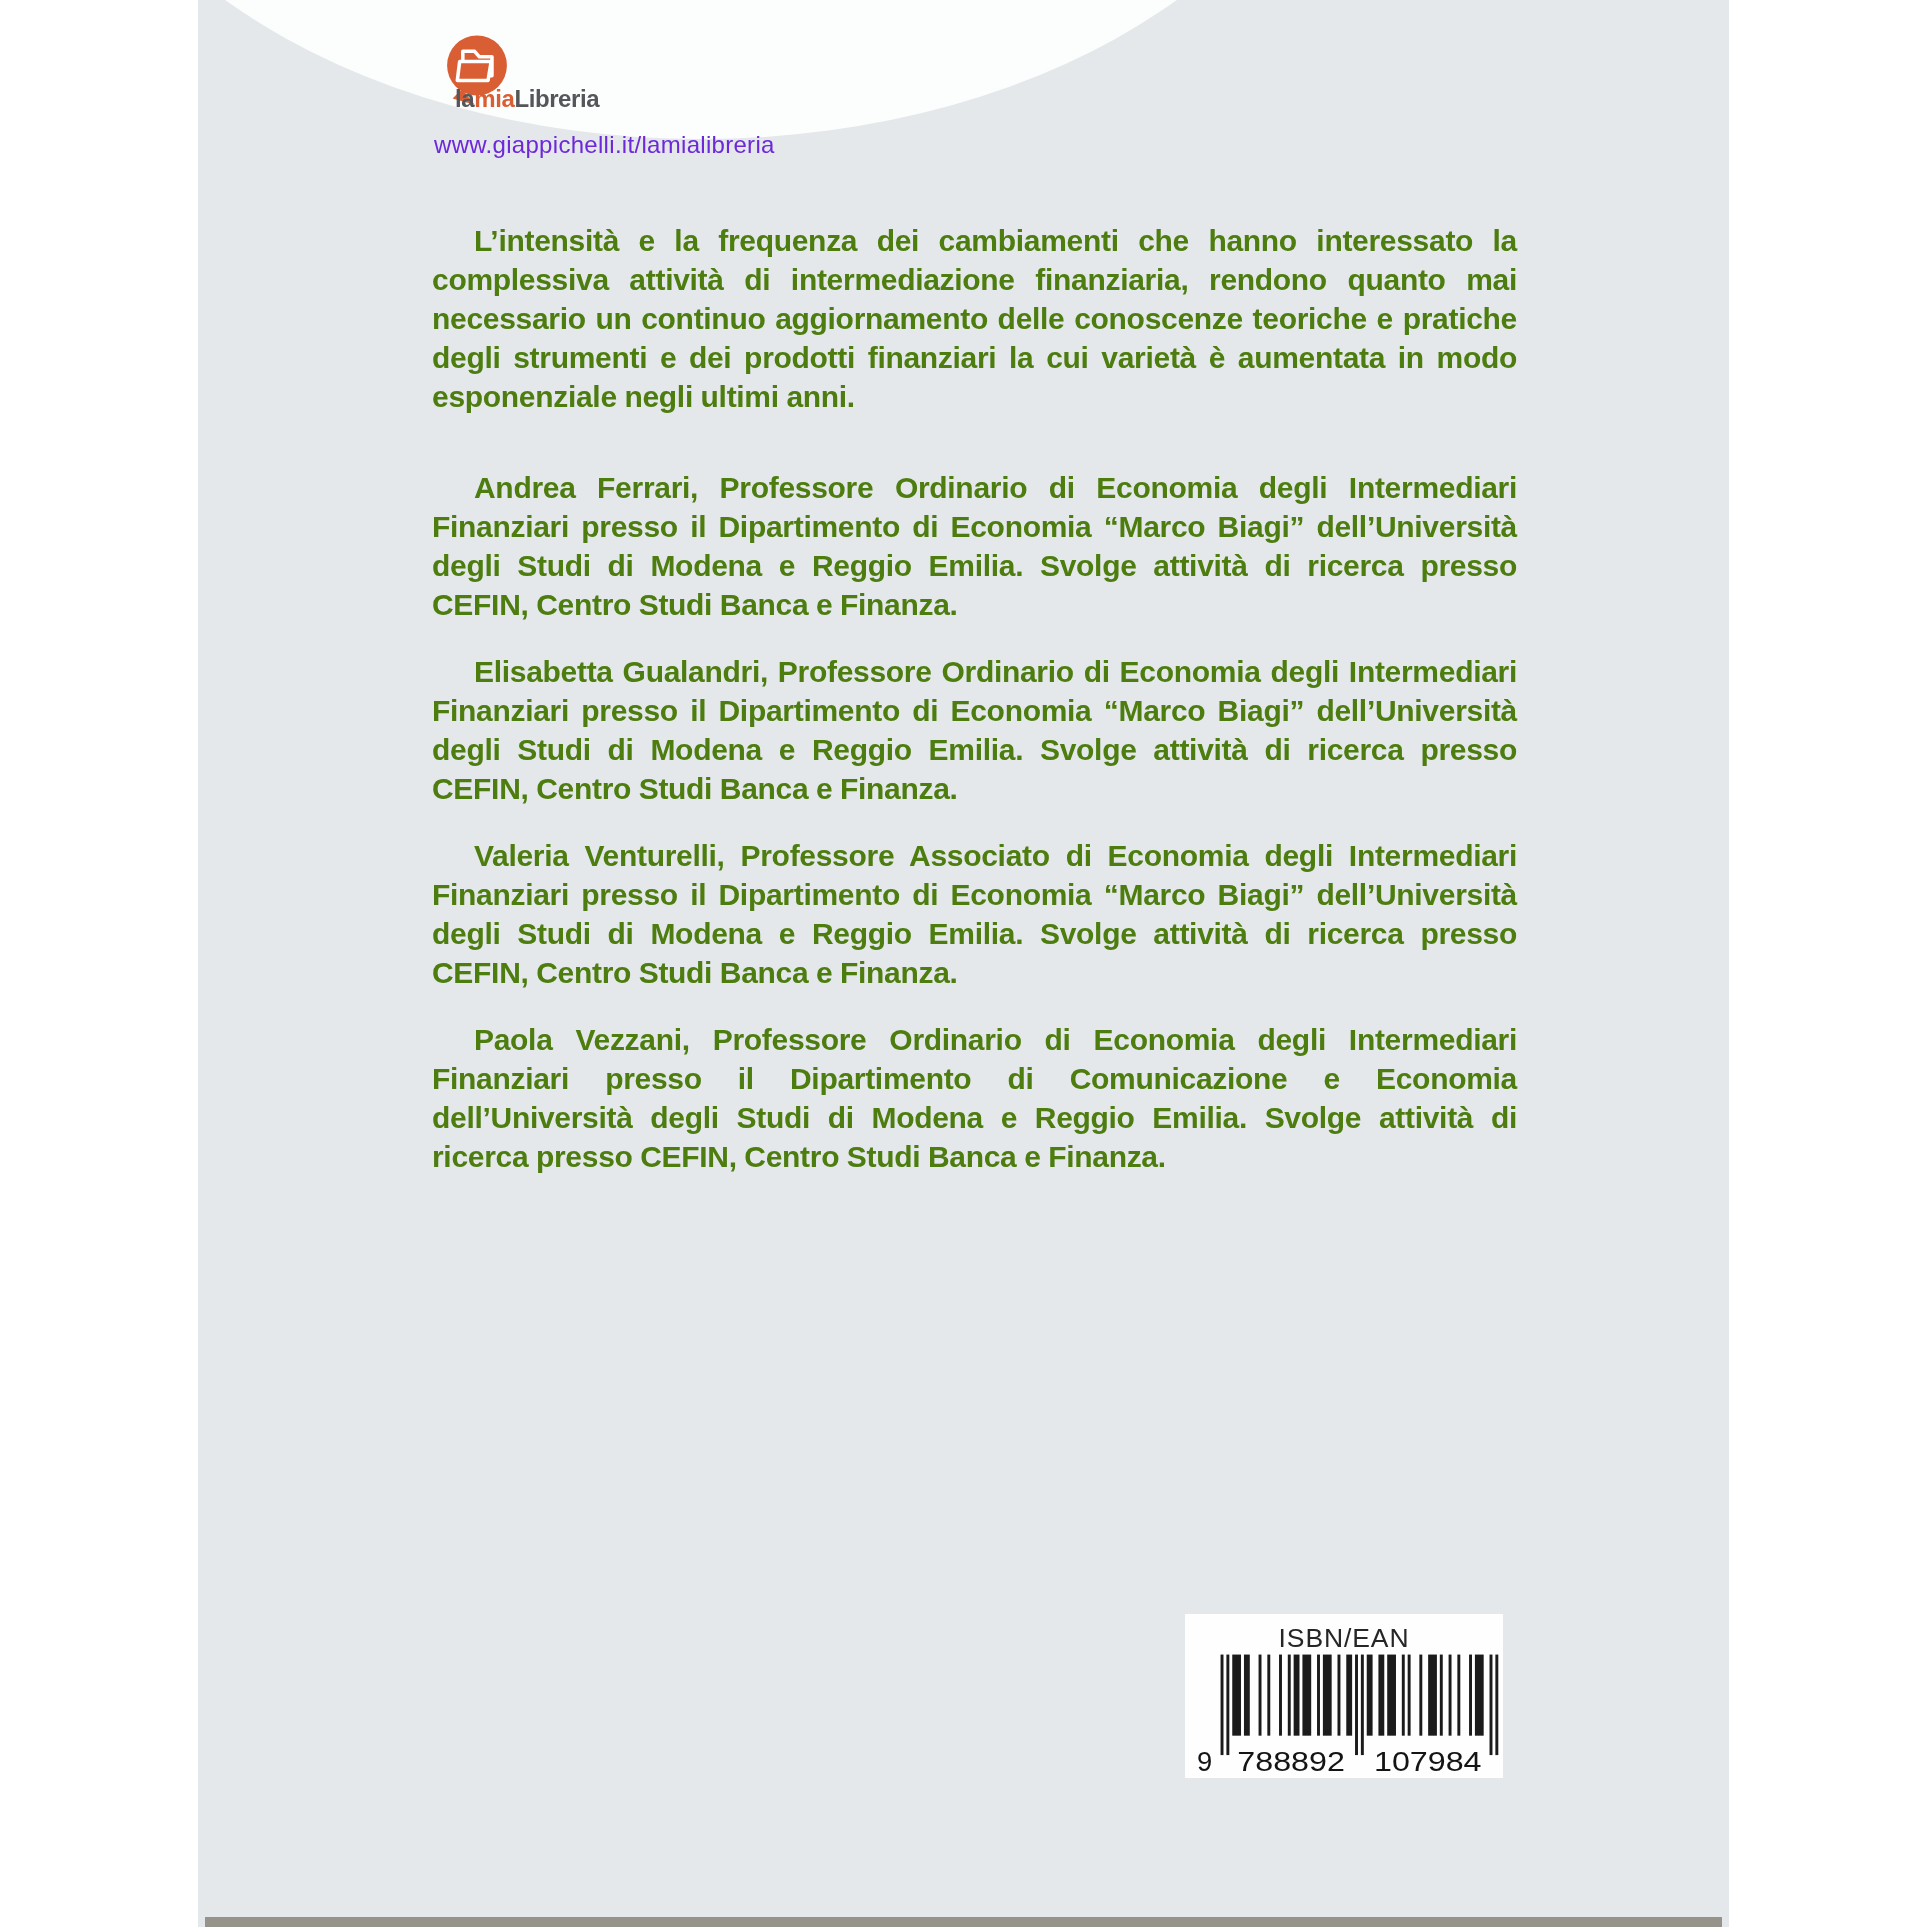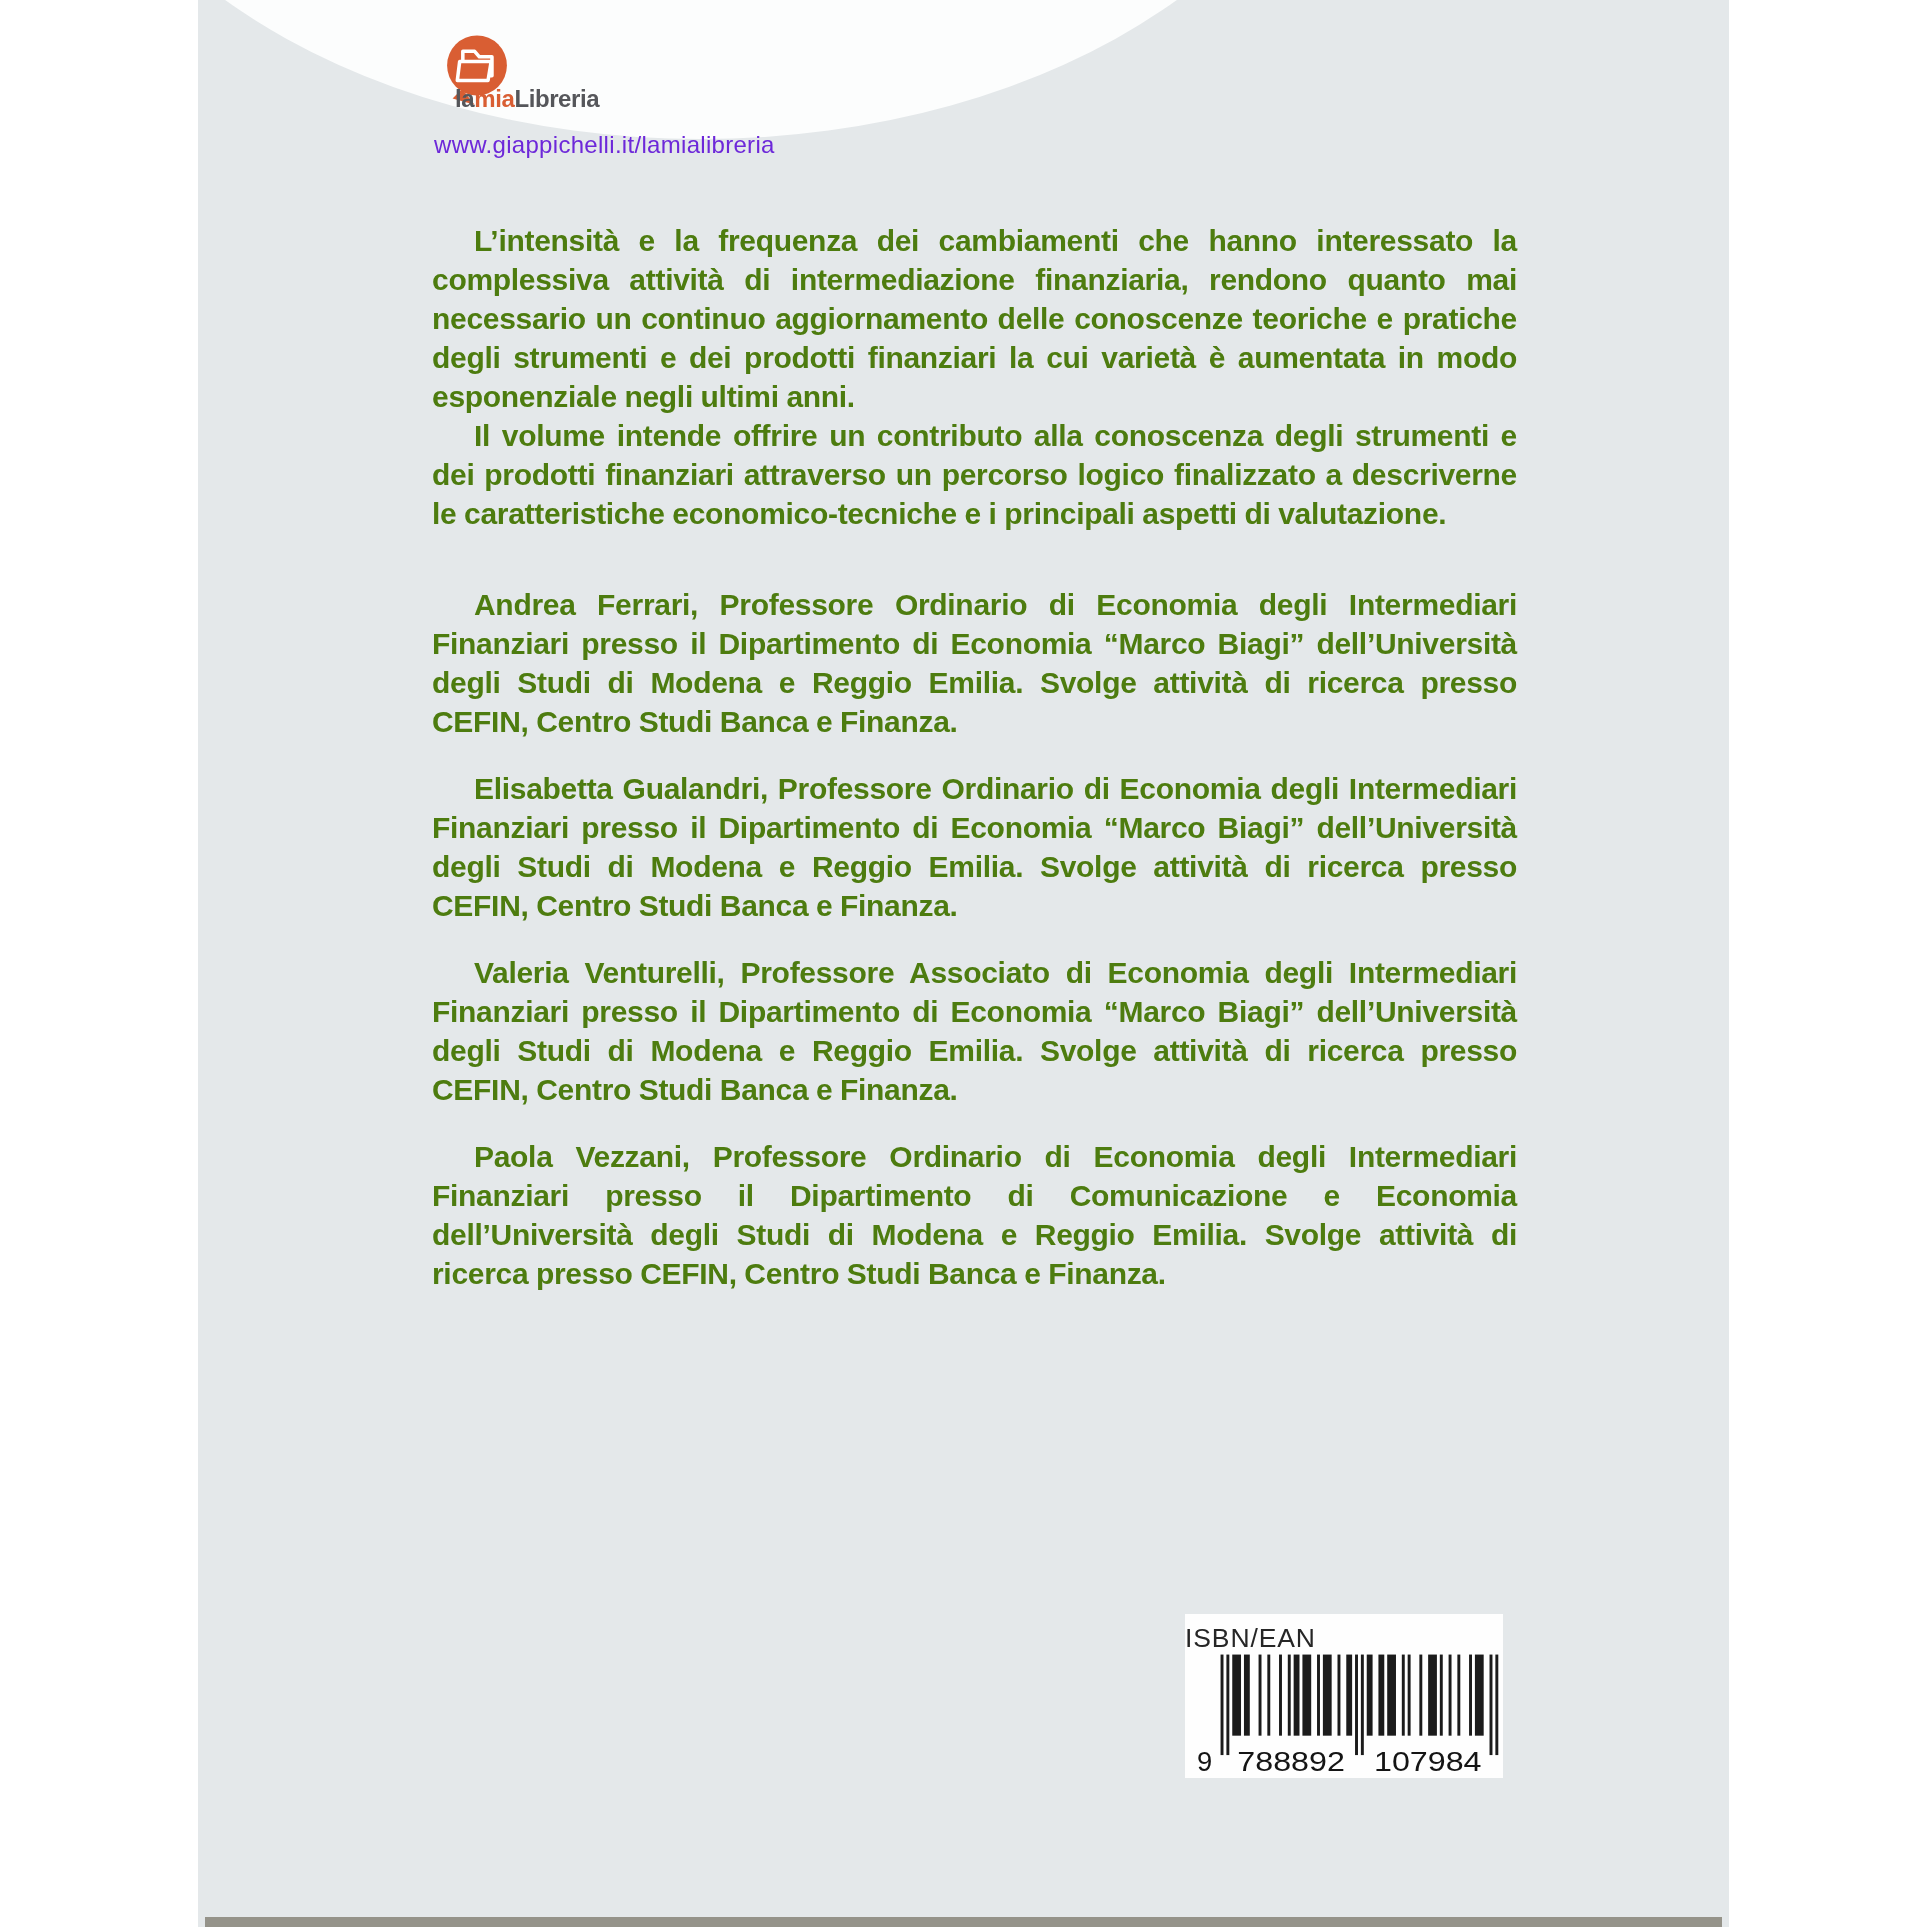--- a/index.html
+++ b/index.html
@@ -32,21 +32,21 @@
     text-align:justify;text-indent:42px;letter-spacing:-0.3px;word-spacing:-0.4px;
     -webkit-hyphens:none;hyphens:none;
   }
   .textcol p.bio{margin-top:28px;}
   .textcol p.bio.first{margin-top:52px;}
   .barcode{
     position:absolute;left:987px;top:1614px;width:318px;height:164px;
     background:#fefefe;
   }
   .bc-label{
-    position:absolute;left:0;top:8.8px;width:100%;
+    position:absolute;left:0;top:8.8px;width:100%;text-align:center;
     font-size:26.5px;font-weight:400;color:#262626;letter-spacing:0.9px;
   }
   .bc-bars{position:absolute;left:0;top:0;width:318px;height:164px;}
   .bottom-edge{
     position:absolute;left:7px;bottom:0;width:1517px;height:10.6px;
     background:#95938a;
   }
 </style>
 </head>
 <body>
@@ -61,21 +61,20 @@
     <path d="M27 22 l15 0 l6 7 l16 0 l0 24 l-37 0 z" fill="none" stroke="#ffffff" stroke-width="4.5" stroke-linejoin="round"></path>
     <path d="M23 35 l40 0 l-4 24 l-39 0 z" fill="#d95e33" stroke="#ffffff" stroke-width="4.5" stroke-linejoin="round"></path>
   </svg>
 
   <div class="brand-text"><span class="gray">la</span><span class="orange">mia</span><span class="gray">Libreria</span></div>
 
   <div class="site">www.giappichelli.it/lamialibreria</div>
 
   <div class="textcol">
     <p>L’intensità e la frequenza dei cambiamenti che hanno interessato la complessiva attività di intermediazione finanziaria, rendono quanto mai necessario un continuo aggiornamento delle conoscenze teoriche e pratiche degli strumenti e dei prodotti finanziari la cui varietà è aumentata in modo esponenziale negli ultimi anni.</p>
-    <p>Il volume intende offrire un contributo alla conoscenza degli strumenti e dei prodotti finanziari attraverso un percorso logico finalizzato a descriverne le caratteristiche economico-tecniche e i principali aspetti di valutazione.</p>
     <p class="bio first">Andrea Ferrari, Professore Ordinario di Economia degli Intermediari Finanziari presso il Dipartimento di Economia “Marco Biagi” dell’Università degli Studi di Modena e Reggio Emilia. Svolge attività di ricerca presso CEFIN, Centro Studi Banca e Finanza.</p>
     <p class="bio">Elisabetta Gualandri, Professore Ordinario di Economia degli Intermediari Finanziari presso il Dipartimento di Economia “Marco Biagi” dell’Università degli Studi di Modena e Reggio Emilia. Svolge attività di ricerca presso CEFIN, Centro Studi Banca e Finanza.</p>
     <p class="bio">Valeria Venturelli, Professore Associato di Economia degli Intermediari Finanziari presso il Dipartimento di Economia “Marco Biagi” dell’Università degli Studi di Modena e Reggio Emilia. Svolge attività di ricerca presso CEFIN, Centro Studi Banca e Finanza.</p>
     <p class="bio">Paola Vezzani, Professore Ordinario di Economia degli Intermediari Finanziari presso il Dipartimento di Comunicazione e Economia dell’Università degli Studi di Modena e Reggio Emilia. Svolge attività di ricerca presso CEFIN, Centro Studi Banca e Finanza.</p>
   </div>
 
   <div class="barcode">
     <svg id="bars" class="bc-bars" viewBox="0 0 360 186">
         <rect x="40.00" y="46" width="3.32" height="114" fill="#1b1b1b"></rect>
         <rect x="46.63" y="46" width="3.32" height="114" fill="#1b1b1b"></rect>

